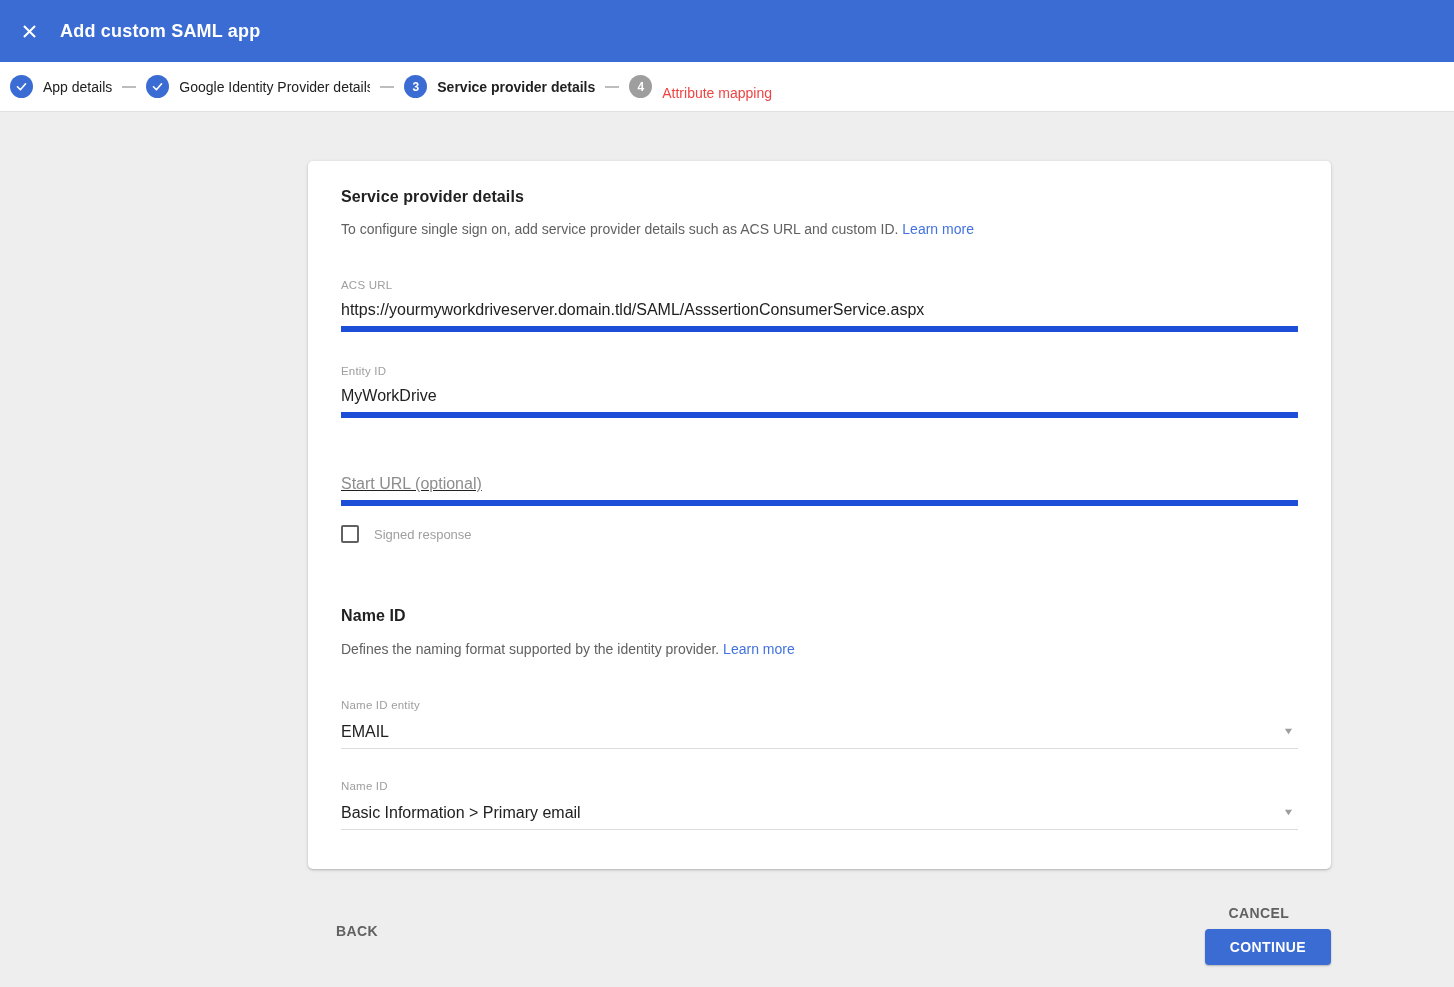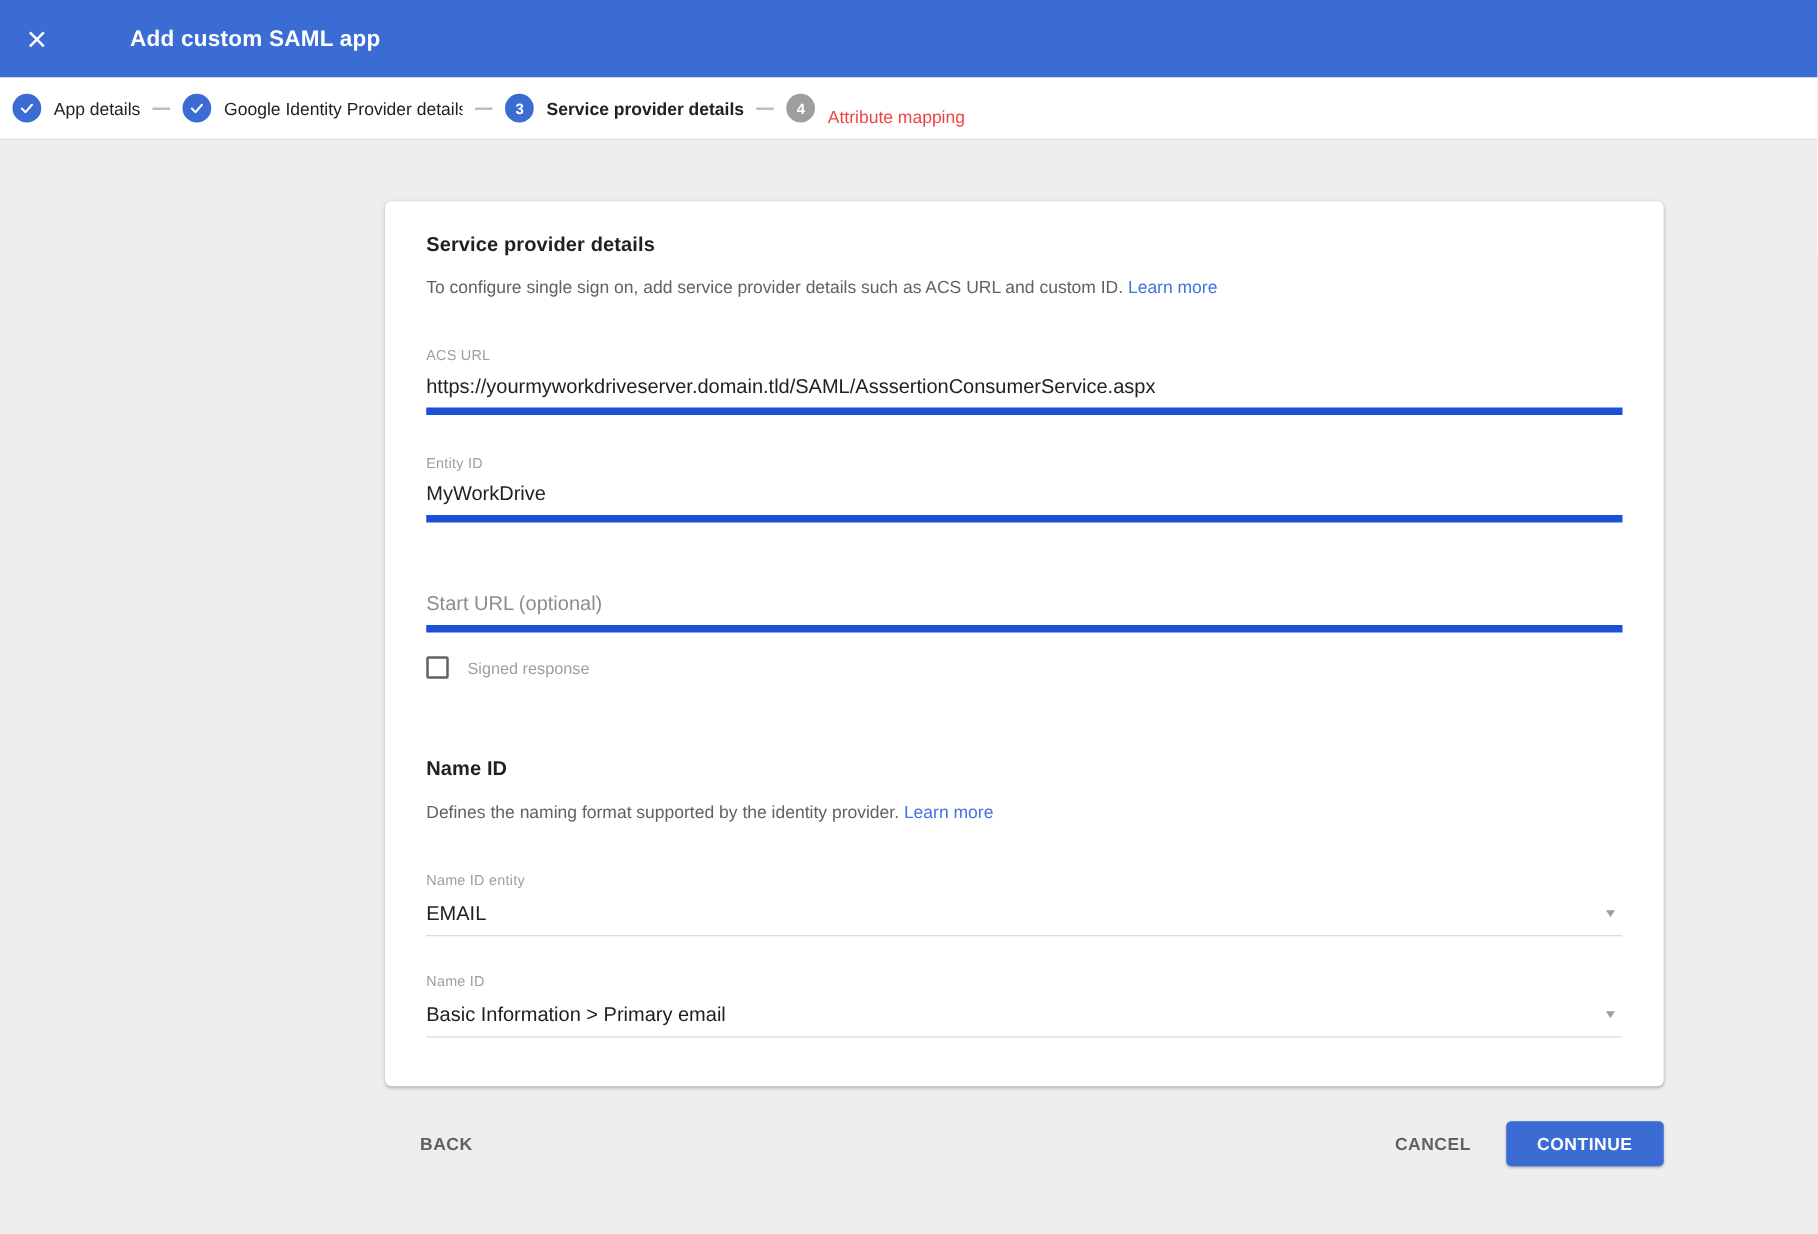--- a/index.html
+++ b/index.html
@@ -11,21 +11,20 @@
     overflow:hidden;
   }
 
   
   .topbar {
     height:62px;
     background:var(--accent,#3a6cd4);
     display:flex;
     align-items:center;
     padding-left:10px;
-    gap:44px;
   }
   .close-btn {
     width:38px; height:38px;
     background:transparent; border:none; cursor:pointer;
     display:flex; align-items:center; justify-content:center;
   }
   .close-btn svg { display:block; }
   .topbar-title {
     color:#ffffff;
     font-size:18px;
@@ -106,21 +105,21 @@
     background:transparent;
     font-family:"Liberation Sans", sans-serif;
     font-size:16px;
     color:#212121;
     padding:10px 0 7px 0;
   }
   .field-input::placeholder { color:#8d8d8d; opacity:1; }
   .field.acs { margin-top:42px; }
   .field.entity { margin-top:33px; }
   .field.start-url { margin-top:57px; }
-  .field.start-url .field-input { padding-top:0; }
+  .field.start-url .field-input { padding-top:0;text-decoration:underline; }
 
   .checkbox-row {
     margin-top:19px;
     display:flex;
     align-items:center;
   }
   .checkbox {
     appearance:none; -webkit-appearance:none;
     width:18px; height:18px;
     border:2px solid #616161;
@@ -166,21 +165,21 @@
   .text-btn {
     background:transparent; border:none; cursor:pointer;
     font-family:"Liberation Sans", sans-serif;
     font-size:14px;
     font-weight:700;
     color:#616161;
     letter-spacing:.4px;
     padding:8px 10px;
   }
   .back-btn { margin-left:18px; }
-  .footer-right { margin-left:auto; display:flex; align-items:center; }
+  .footer-right { margin-left:auto; display:flex; align-items:center;flex-direction:column; }
   .cancel-btn { margin-right:18px; }
   .primary-btn {
     background:var(--accent,#3a6cd4);
     color:#ffffff;
     border:none; cursor:pointer;
     font-family:"Liberation Sans", sans-serif;
     font-size:14px;
     font-weight:700;
     letter-spacing:.4px;
     border-radius:4px;

